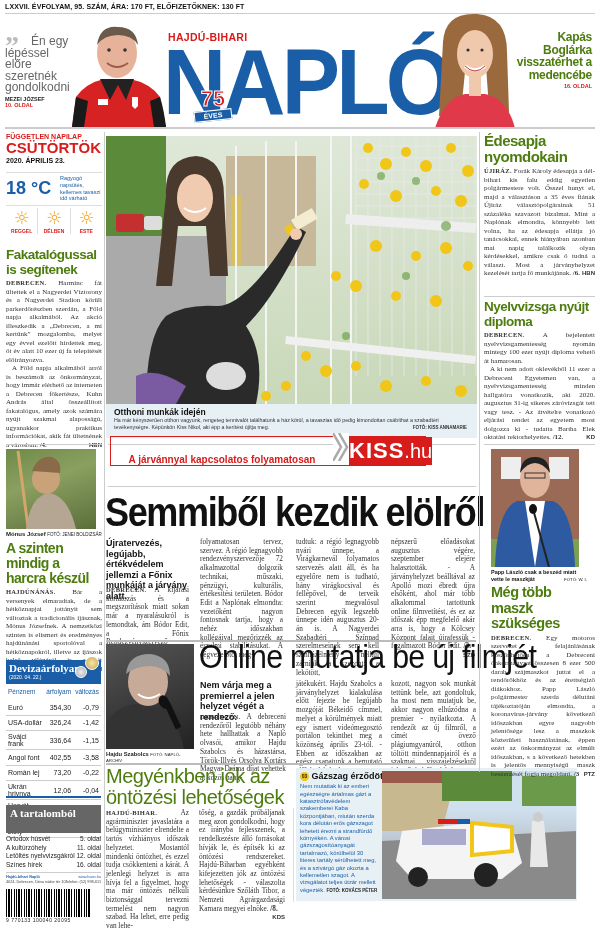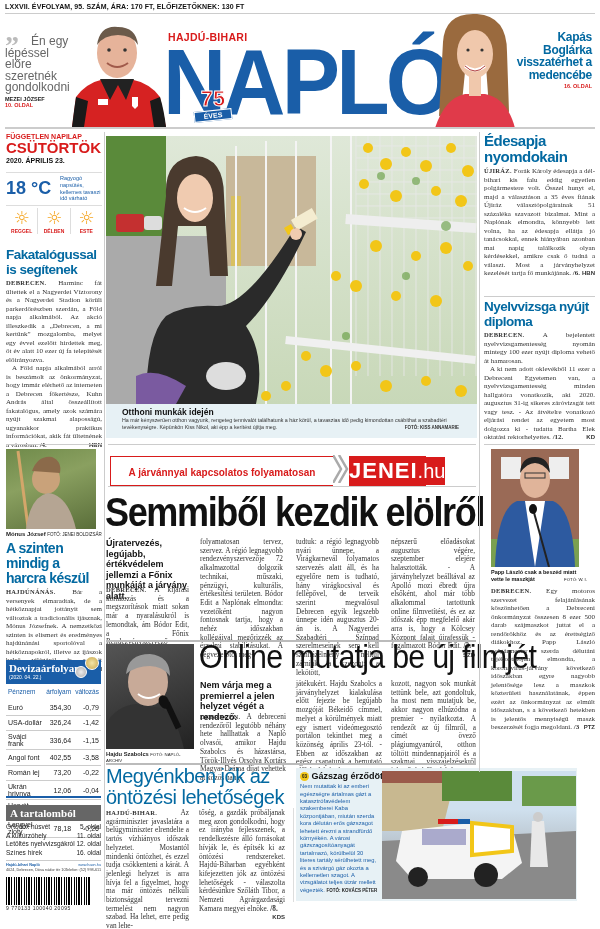--- a/index.html
+++ b/index.html
@@ -3,21 +3,21 @@
 <meta charset="utf-8">
 <style>
 *{box-sizing:border-box;margin:0;padding:0}
 body{width:600px;height:929px;background:#fff;position:relative;overflow:hidden;font-family:"DejaVu Serif",serif;color:#222}
 .abs{position:absolute}
 .hr{position:absolute;height:1px;background:#bbb}
 .vr{position:absolute;width:1px;background:#ccc}
 .topline{left:5px;top:3px;font-family:"Liberation Sans",sans-serif;font-weight:bold;font-size:7px;letter-spacing:0.1px;color:#111}
 .body-txt{font-family:"Liberation Serif",serif;font-size:7.3px;line-height:8.7px;color:#333;text-align:justify}
 .body-txt .dl{font-variant:small-caps;font-weight:bold;font-size:6.5px;letter-spacing:.3px}
-.h-bold{font-family:"Liberation Sans",sans-serif;font-weight:bold;color:#0369a1;letter-spacing:-0.5px}
+.h-bold{font-family:"Liberation Sans",sans-serif;font-weight:bold;color:#4d7c0f;letter-spacing:-0.5px}
 .sig{float:right;font-family:"Liberation Sans",sans-serif;font-weight:bold;font-size:6px}
 .photo{position:absolute;overflow:hidden}
 table.fx{width:100%;border-collapse:collapse;font-family:"Liberation Sans",sans-serif;font-size:7px}
 table.fx td{padding:2px 2px;border-bottom:1px solid #ccc;height:15.5px}
 table.fx td.n{text-align:right}
 table.fx tr.h td{color:#1a5ea8;font-size:6.5px;border-bottom:none}
 .toc-row{display:flex;justify-content:space-between;font-family:"Liberation Sans",sans-serif;font-size:6.5px;line-height:8.5px}
 </style>
 </head>
 <body>
@@ -174,21 +174,21 @@
           <td>Lengyel zloty</td>
           <td class="n">78,18</td>
           <td class="n">-0,26</td>
         </tr>
   </tbody>
     </table>
 </div>
 <div class="abs" style="left:6px;top:796px;width:95px;height:2px;background:#1a5ea8"></div>
 
 <div class="abs" style="left:6px;top:805px;width:95px">
-  <div style="background:#666;color:#fff;font-family:'Liberation Serif',serif;font-weight:bold;font-size:11px;padding:2px 4px;height:16px">A tartalomból</div>
+  <div style="background:#666;color:#fff;font-family:'Liberation Serif',serif;font-weight:bold;font-size:11px;padding:2px 4px;height:28px">A tartalomból</div>
   <div style="margin-top:2px">
     <div class="toc-row">
         <span>Ortodox húsvét</span>
         <span>5. oldal</span>
       </div>
     <div class="toc-row">
         <span>A kultúrzóhely</span>
         <span>11. oldal</span>
       </div>
     <div class="toc-row">
@@ -272,36 +272,36 @@
     <path d="M60,60 Q58,22 90,20 Q118,22 118,60 L122,140 L104,140 L100,90 L72,90 L66,150 L50,150 Z" fill="#4a3a2e"></path>
     <ellipse cx="89" cy="62" rx="18" ry="24" fill="#f0cbb0"></ellipse>
     <path d="M78,72 Q89,80 100,72" stroke="#fff" stroke-width="2" fill="none"></path>
     <rect x="185" y="84" width="24" height="12" fill="#f4ecd0" transform="rotate(-30 185 84)"></rect>
     <rect x="178" y="92" width="8" height="8" fill="#f2c618" transform="rotate(-30 178 92)"></rect>
     <circle cx="190" cy="98" r="6" fill="#f0cbb0"></circle>
     <ellipse cx="120" cy="240" rx="20" ry="14" fill="#ddd"></ellipse>
     <path d="M30,240 Q50,230 80,250 L70,268 L30,268 Z" fill="#7a5aa0"></path>
   </svg>
 </div>
-<div class="abs" style="left:106px;top:404px;width:371px;height:34px;background:#e7f1f5;padding:3px 16px">
+<div class="abs" style="left:106px;top:404px;width:371px;height:34px;background:#e7f1f5;padding:3px 8px">
   <div style="font-family:'Liberation Sans',sans-serif;font-weight:bold;font-size:8.5px;color:#111">Otthoni munkák idején</div>
   <div style="font-family:'Liberation Sans',sans-serif;font-size:5.3px;line-height:7px;color:#333;padding-right:2px"><span>Ha már kényszerűen otthon vagyunk, rengeteg tennivalót találhatunk a ház körül, a tavaszias idő pedig kimondottan csábíthat a szabadtéri tevékenységre. Képünkön Kiss Nikol, aki épp a kerítést újítja meg.</span> <span style="float:right;font-weight:bold;font-size:4.5px">FOTÓ: KISS ANNAMARIE</span></div>
 </div>
 
 <div class="hr" style="left:108px;width:368px;top:444px;background:#ccc"></div>
-<div class="abs" style="left:110px;top:456px;width:316px;height:30px;border:1px solid #d81b1b;display:flex;align-items:center">
+<div class="abs" style="left:110px;top:436px;width:316px;height:30px;border:1px solid #d81b1b;display:flex;align-items:flex-end">
   <div style="flex:0 0 222px;text-align:center;font-family:'Liberation Sans',sans-serif;font-weight:bold;font-size:10px;line-height:11.5px;color:#d81b1b;padding-top:3px">
     <div>A járvánnyal kapcsolatos folyamatosan</div>
   </div>
   <div style="flex:0 0 16px;position:relative;background:#fff">
     <svg width="16" height="28" viewBox="0 0 16 28">
         <path d="M0,0 L8,14 L0,28 M6,0 L14,14 L6,28" stroke="#aaa" stroke-width="2.5" fill="none"></path>
       </svg>
   </div>
-  <div style="flex:1;background:#d81b1b;color:#fff;font-family:'Liberation Sans',sans-serif;font-weight:bold;font-size:22px;line-height:28px;text-align:center;letter-spacing:1px"><span>JENEI</span><span style="font-weight:normal;font-size:20px;letter-spacing:0">.hu</span></div>
+  <div style="flex:1;background:#d81b1b;color:#fff;font-family:'Liberation Sans',sans-serif;font-weight:bold;font-size:22px;line-height:28px;text-align:center;letter-spacing:1px"><span>KISS</span><span style="font-weight:normal;font-size:20px;letter-spacing:0">.hu</span></div>
 </div>
 <div class="hr" style="left:108px;width:368px;top:486px;background:#ccc"></div>
 
 <div class="abs h-bold" style="left:105px;top:490px;font-size:40px;line-height:44px;letter-spacing:-1.5px;color:#111;white-space:nowrap;transform:scaleX(0.9);transform-origin:left top">Semmiből kezdik elölről</div>
 <div class="abs" style="left:106px;top:538px;width:83px;font-family:'Liberation Sans',sans-serif;font-weight:bold;font-size:9px;line-height:10.5px;color:#111">Újratervezés, legújabb, értékvédelem jellemzi a Főnix munkáját a járvány alatt.</div>
 <div class="abs body-txt" style="left:106px;top:586px;width:83px"><span class="dl">DEBRECEN.</span> <span>A kijárási korlátozás és a megszorítások miatt sokan már a nyaralásukról is lemondtak, ám Bódor Edit, a Főnix Rendezvényszervező Nonprofit Kft. ügyvezetője</span></div>
 <div class="abs body-txt" style="left:200px;top:538px;width:83px"><span>folyamatosan tervez, szervez. A régió legnagyobb rendezvényszervezője 72 alkalmazottal dolgozik technikai, műszaki, pénzügyi, kulturális, értékesítési területen. Bódor Edit a Naplónak elmondta: vezetőként nagyon fontosnak tartja, hogy a nehéz időszakban kollégáival megőrizzék az érzelmi stabilitásukat. A cégvezetőtől meg-</span></div>
 <div class="abs body-txt" style="left:296px;top:538px;width:83px"><span>tudtuk: a régió legnagyobb nyári ünnepe, a Virágkarnevál folyamatos szervezés alatt áll, és ha egyelőre nem is tudható, hány virágkocsival és fellépővel, de terveik szerint megvalósul Debrecen egyik legszebb ünnepe idén augusztus 20-án is. A Nagyerdei Szabadtéri Színpad szerelmeseinek sem kell színházélmény nélkül zárniuk a szezont: a lekötött,</span></div>
 <div class="abs body-txt" style="left:391px;top:538px;width:84px"><span>népszerű előadásokat augusztus végére, szeptember elejére halasztották. - A járványhelyzet beálltával az Apolló mozi ébredt újra elsőként, ahol már több alkalommal tartottunk online filmvetítést, és ez az időszak épp megfelelő akár arra is, hogy a Kölcsey Központ falait újrafessük - fogalmazott Bódor Edit.</span> <b>/3.</b><span class="sig">SZD</span></div>
 <div class="hr" style="left:106px;width:370px;top:640px;background:#bbb;height:2px"></div>
@@ -378,14 +378,15 @@
     <path d="M34,52 L44,118 L54,52 Z" fill="#fff"></path>
     <ellipse cx="44" cy="30" rx="15" ry="19" fill="#e0b49a"></ellipse>
     <path d="M29,24 Q30,8 44,8 Q58,8 59,24 Q52,14 44,14 Q36,14 29,24 Z" fill="#222"></path>
     <rect x="34" y="24" width="20" height="5" fill="none" stroke="#333" stroke-width="1"></rect>
     <line x1="42" y1="60" x2="58" y2="118" stroke="#222" stroke-width="2"></line>
     <ellipse cx="42" cy="60" rx="4" ry="5" fill="#111"></ellipse>
   </svg>
 </div>
 <div class="abs" style="left:491px;top:569px;width:96px;font-family:'Liberation Sans',sans-serif;font-weight:bold;font-size:5.5px;line-height:7px;color:#111"><span>Papp László csak a beszéd miatt vette le maszkját</span> <span style="float:right;font-weight:normal;font-size:4.3px">FOTÓ: W. I.</span></div>
 <div class="abs" style="left:491px;top:585px;width:104px">
+  <div class="h-bold" style="font-size:14.5px;line-height:15.5px">Még több maszk szükséges</div>
   <div class="body-txt" style="margin-top:2px;font-size:7px;line-height:8.5px"><span class="dl">DEBRECEN.</span> <span>Egy motoros szervezet felajánlásának köszönhetően a Debreceni önkormányzat összesen 8 ezer 500 darab szájmaszkot juttat el a rendőrökhöz és az érettségiző diákokhoz. Papp László polgármester szerda délutáni tájékoztatóján elmondta, a koronavírus-járvány következő időszakban egyre nagyobb jelentősége lesz a maszkok közterületi használatának, éppen ezért az önkormányzat az elmúlt időszakban, s a következő hetekben is jelentős mennyiségű maszk beszerzését fogja megoldani.</span> <b>/3</b><span class="sig">PTZ</span></div>
 </div>
 
 </body></html>

